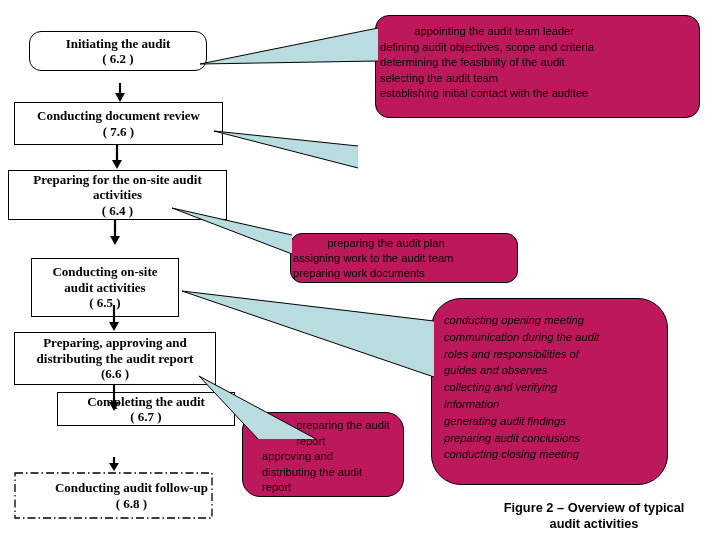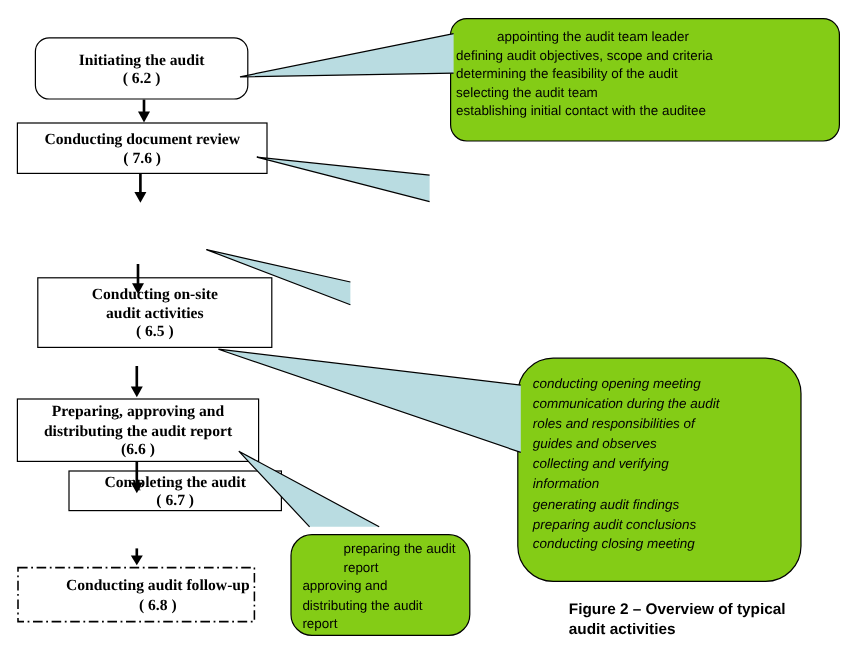--- a/index.html
+++ b/index.html
@@ -26,46 +26,47 @@
     font-weight: bold;
     font-size: 13px;
     line-height: 15.5px;
     color: #000000;
     white-space: pre-line;
     z-index: 2;
   }
   .callout {
     position: absolute;
     box-sizing: border-box;
-    background: #84cc16;
+    background: #be185d;
     border: 1px solid #000000;
     font-family: "Liberation Sans", "DejaVu Sans", sans-serif;
     font-size: 11.2px;
     line-height: 15.6px;
     color: #000000;
     white-space: pre-wrap;
     z-index: 1;
   }
-  #box-initiating   { left: 29px;  top: 31px;  width: 178px; height: 52px; border-radius: 12px; }
+  #box-initiating   { left: 29px;  top: 31px;  width: 178px; height: 40px; border-radius: 12px; }
   #box-doc-review   { left: 14px;  top: 102px; width: 209px; height: 43px; }
   #box-preparing    { left: 8px;   top: 170px; width: 219px; height: 50px; }
-  #box-onsite       { left: 31px;  top: 231px; width: 196px; height: 59px; }
+  #box-onsite       { left: 31px;  top: 258px; width: 148px; height: 59px; }
   #box-report       { left: 14px;  top: 332px; width: 202px; height: 53px; }
   #box-completing   { left: 25px;  top: 392px; width: 178px; height: 34px; margin-left: 32px; }
   #box-followup     { left: 32px;  top: 472px; width: 199px; height: 47px; border: none; }
 
   #callout-initiating { left: 375px; top: 15px;  width: 325px; height: 103px; border-radius: 14px; padding: 8px 4px 0 4px; }
   #callout-docreview  { left: 355px; top: 134px; width: 335px; height: 75px;  border-radius: 14px; padding: 7px 6px 0 9px; }
   #callout-plan       { left: 290px; top: 233px; width: 228px; height: 50px;  border-radius: 12px; padding: 2px 2px 0 2px; line-height: 15.2px; }
   #callout-onsite     { left: 431px; top: 298px; width: 237px; height: 187px; border-radius: 30px; padding: 13px 6px 0 12px; line-height: 16.8px; font-style: italic; }
-  #callout-report     { left: 242px; top: 445px; width: 150px; height: 85px;  border-radius: 18px; padding: 5px 4px 0 9px; }
+  #callout-report     { left: 242px; top: 412px; width: 162px; height: 85px;  border-radius: 18px; padding: 5px 4px 0 19px; }
 
   #figure-caption {
     position: absolute;
     left: 474px; top: 500px; width: 240px;
+    text-align: center;
     font-family: "Liberation Sans", "DejaVu Sans", sans-serif;
     font-weight: bold;
     font-size: 12.8px;
     line-height: 15.5px;
     color: #000000;
     white-space: pre-line;
     z-index: 2;
   }
   #overlay {
     position: absolute;
@@ -77,36 +78,42 @@
 </style>
 </head>
 <body>
 
 <div id="stage">
 
   <div id="box-initiating" class="flow-box">Initiating the audit
 ( 6.2 )</div>
   <div id="box-doc-review" class="flow-box">Conducting document review
 ( 7.6 )</div>
+  <div id="box-preparing" class="flow-box">Preparing for the on-site audit
+activities
+( 6.4 )</div>
   <div id="box-onsite" class="flow-box">Conducting on-site
 audit activities
 ( 6.5 )</div>
   <div id="box-report" class="flow-box">Preparing, approving and
 distributing the audit report
 (6.6 )</div>
   <div id="box-completing" class="flow-box">Completing the audit
 ( 6.7 )</div>
   <div id="box-followup" class="flow-box">Conducting audit follow-up
 ( 6.8 )</div>
 
   <div id="callout-initiating" class="callout">           appointing the audit team leader
 defining audit objectives, scope and criteria
 determining the feasibility of the audit
 selecting the audit team
 establishing initial contact with the auditee</div>
+  <div id="callout-plan" class="callout">           preparing the audit plan
+assigning work to the audit team
+preparing work documents</div>
   <div id="callout-onsite" class="callout">conducting opening meeting
 communication during the audit
 roles and responsibilities of
 guides and observes
 collecting and verifying
 information
 generating audit findings
 preparing audit conclusions
 conducting closing meeting</div>
   <div id="callout-report" class="callout">           preparing the audit

